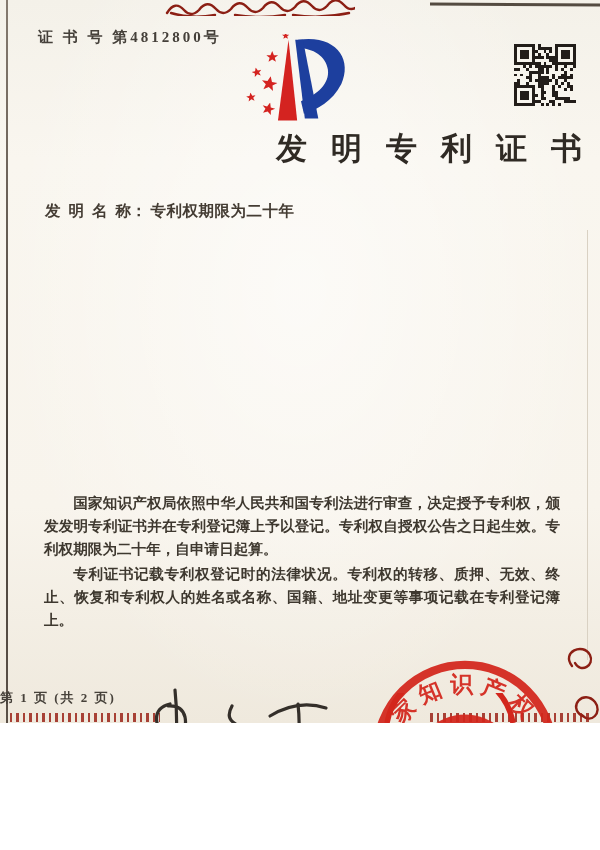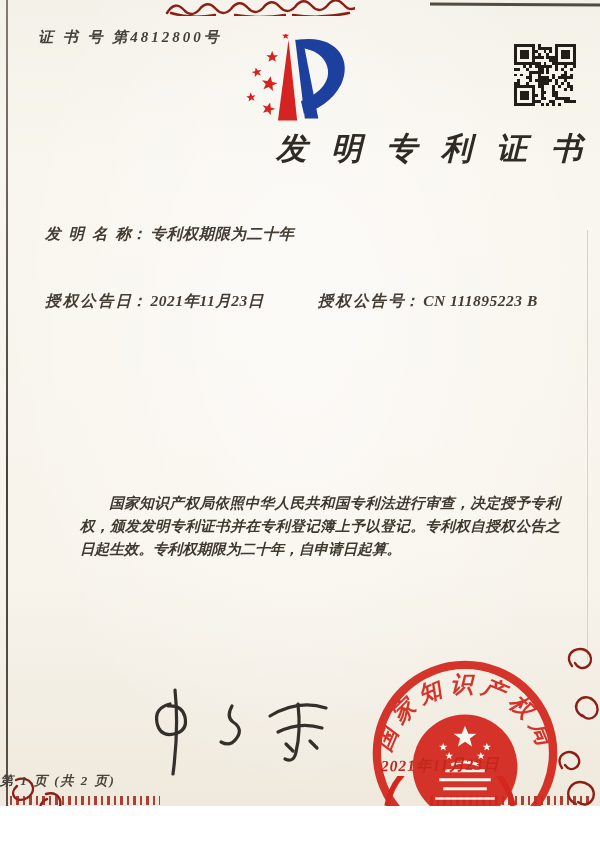--- a/index.html
+++ b/index.html
@@ -1,23 +1,22 @@
 <!DOCTYPE html>
 <html><head>
 <meta charset="utf-8">
 <style>
   html,body{margin:0;padding:0;}
   body{width:600px;height:850px;font-family:"Liberation Serif","DejaVu Serif",serif;}
   .page{
-    position:relative;width:600px;height:806px;overflow:hidden;
+    position:relative;width:600px;height:723px;overflow:hidden;
     background:
       radial-gradient(ellipse at 50% 40%, rgba(255,255,255,.55), rgba(0,0,0,0) 70%),
       linear-gradient(180deg,#f4f1e9 0%,#f9f6ef 22%,#f8f4ec 70%,#efe9dd 100%);
     color:#3a342c;
-    font-style:italic;
   }
   
   .edge-left{position:absolute;left:6px;top:0;width:2px;height:100%;
     background:linear-gradient(#857a6f,#4a423a 60%,#5a5047);}
   .edge-right{position:absolute;left:587px;top:230px;width:1px;height:430px;background:#d9d1c3;}
   .topright-line{position:absolute;left:430px;top:3px;width:170px;height:3px;background:#544b41;transform:rotate(.4deg);}
   .bottom-bars{position:absolute;bottom:1px;height:9px;
     background:repeating-linear-gradient(90deg,#9b2318 0 2.5px,rgba(0,0,0,0) 2.5px 6.5px);opacity:.85;}
   .bb-left{left:10px;width:150px;}
   .bb-right{left:430px;width:162px;}
@@ -26,27 +25,27 @@
   
   .cert-no{position:absolute;left:38px;top:28px;font-size:15px;font-weight:bold;
     letter-spacing:3px;color:#45403a;}
   .logo{position:absolute;left:243px;top:34px;width:116px;height:96px;}
   .qr{position:absolute;left:514px;top:44px;width:62px;height:62px;color:#221d19;}
   .title{position:absolute;top:128px;left:6px;width:100%;text-align:right;
     font-size:31px;font-weight:bold;letter-spacing:24px;text-indent:14px;color:#2f2a24;}
   
   .fields{position:absolute;left:45px;top:201px;right:36px;font-size:15.5px;font-weight:bold;color:#443c33;}
   .frow{margin-bottom:22.5px;white-space:nowrap;}
-  .flabel{display:inline-block;width:86px;text-align:justify;text-align-last:justify;vertical-align:bottom;margin-top:23px;}
+  .flabel{display:inline-block;width:86px;text-align:justify;text-align-last:justify;vertical-align:bottom;}
   .fcolon{display:inline-block;margin-right:4px;}
   .fvalue{letter-spacing:.5px;}
   .gap2{display:inline-block;width:54px;}
   
   .paras{position:absolute;left:44px;top:492px;right:40px;font-size:14.6px;line-height:1.58;
-    color:#3e382f;font-weight:600;text-align:justify;margin-left:36px;}
+    color:#3e382f;font-weight:600;text-align:justify;}
   .paras p{margin:0 0 2px 0;text-indent:2em;}
   
   .sig-block{position:absolute;left:54px;top:702px;font-size:16px;font-weight:bold;color:#3b352e;}
   .sig-block .line{margin-bottom:15px;letter-spacing:2px;}
   .sig-hand{position:absolute;left:130px;top:684px;width:215px;height:98px;}
   .sig-hand path{fill:none;stroke:#342f2a;stroke-width:3.2;stroke-linecap:round;stroke-linejoin:round;}
   
   .seal{position:absolute;left:366px;top:654px;width:198px;height:198px;opacity:.93;}
   .seal-date{position:absolute;left:381px;top:755px;width:150px;z-index:5;
     color:#c3271b;font-size:15.5px;font-weight:bold;letter-spacing:1px;transform:rotate(-1deg);}
@@ -253,27 +252,25 @@
         <rect x="15" y="20" width="1" height="1"></rect>
       </g>
   </svg>
 
   <div class="title">发明专利证书</div>
 
   <div class="fields">
     <div class="frow">
       <span class="flabel">发明名称</span><span class="fcolon">：</span><span class="fvalue">专利权期限为二十年</span>
     </div>
-    <div class="frow">
-      <span class="flabel">授权公告日</span><span class="fcolon">：</span><span class="fvalue">2021年11月23日</span><span class="gap2"></span><span class="flabel">授权公告号</span><span class="fcolon">：</span><span class="fvalue">CN 111895223 B</span>
-    </div>
   </div>
 
   <div class="paras">
     <p>国家知识产权局依照中华人民共和国专利法进行审查，决定授予专利权，颁发发明专利证书并在专利登记簿上予以登记。专利权自授权公告之日起生效。专利权期限为二十年，自申请日起算。</p>
+    <p>专利证书记载专利权登记时的法律状况。专利权的转移、质押、无效、终止、恢复和专利权人的姓名或名称、国籍、地址变更等事项记载在专利登记簿上。</p>
   </div>
 
 
   <svg class="sig-hand" viewBox="0 0 215 98">
     <path d="M40,20 q-16,4 -13,19 q3,14 17,11 q14,-3 11,-17 q-3,-12 -17,-11"></path>
     <path d="M45,6 q4,38 -2,84"></path>
     <path d="M102,22 q-6,11 1,16 q11,7 3,17 q-6,8 -15,3"></path>
     <path d="M140,32 q28,-17 56,-8"></path>
     <path d="M168,20 q3,28 -2,48 q-2,11 -11,7"></path>
     <path d="M148,48 q22,-11 44,-4"></path>

